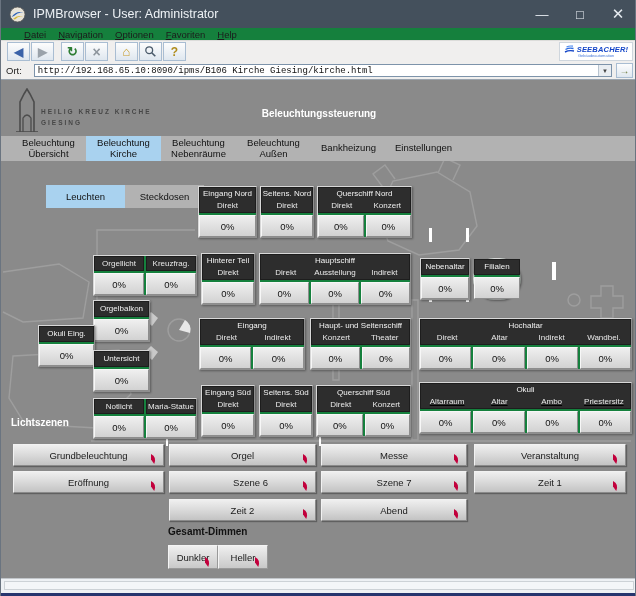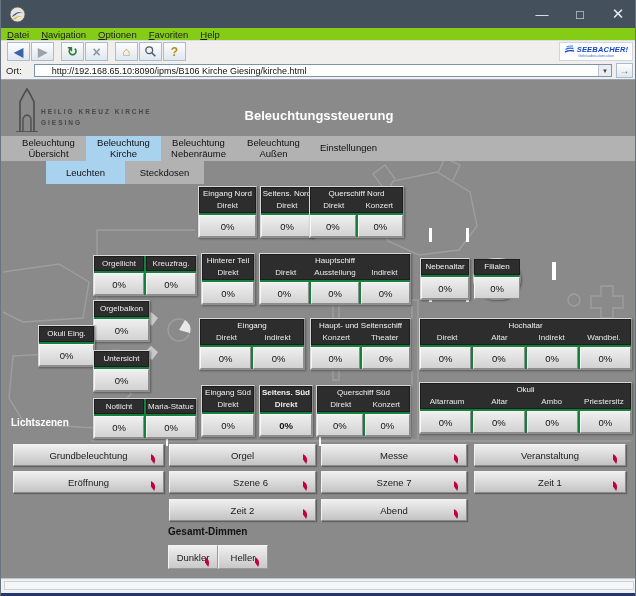--- a/index.html
+++ b/index.html
@@ -5,55 +5,55 @@
   html,body{margin:0;padding:0;background:#555;}
   *{box-sizing:border-box;font-family:"Liberation Sans",sans-serif;}
   #window{position:relative;width:636px;height:596px;background:#8a8a8a;overflow:hidden;
     border-left:1px solid #6a7480;border-right:1px solid #6a7480;}
   
   #titlebar{position:absolute;left:0;top:0;width:636px;height:28px;background:#44505c;display:flex;align-items:center;color:#eef2f6;font-size:12.5px;}
   #titlebar .app-icon{width:17px;height:17px;margin:0 7px 0 8px;}
   #win-controls{margin-left:auto;display:flex;align-items:center;height:100%;}
   .win-btn{width:38px;height:100%;display:flex;align-items:center;justify-content:center;color:#e8edf2;font-size:13px;cursor:default;}
   
-  #menubar{position:absolute;left:0;top:28px;width:636px;height:13px;background:#84cc16;display:flex;align-items:center;border-bottom:1px solid #dcdcda;}
+  #menubar{position:absolute;left:0;top:28px;width:636px;height:13px;background:#15803d;display:flex;align-items:center;border-bottom:1px solid #dcdcda;padding-left:17px;}
   .menu-item{font-size:9.5px;color:#1c1c1c;padding:0 6px;}
   .menu-item::first-letter{text-decoration:underline;}
   
   #toolbar{position:absolute;left:0;top:41px;width:636px;height:21px;background:#f0efee;display:flex;align-items:center;}
   .tb-group{display:flex;margin-left:6px;}
   .tb-btn{width:23px;height:19px;margin-right:1px;border:1px solid #a9bdd2;background:linear-gradient(180deg,#fdfdfd,#dfe7ef);display:flex;align-items:center;justify-content:center;font-size:12px;line-height:1;}
   .tb-btn.back{color:#3a62a8;font-weight:bold;}
   .tb-btn.fwd{color:#9aa2aa;font-weight:bold;}
   .tb-btn.refresh{color:#2d7d33;font-weight:bold;font-size:13px;}
   .tb-btn.stop{color:#8e969e;font-weight:bold;font-size:14px;}
   .tb-btn.home{color:#c79b27;font-size:13px;font-weight:bold;}
   .tb-btn.help{color:#b08d1e;font-weight:bold;font-size:12px;}
   #brand{margin-left:auto;margin-right:4px;width:74px;height:19px;background:#fff;border:1px solid #cfd6dd;display:flex;flex-direction:column;align-items:center;justify-content:center;}
   #brand .brand-row{display:flex;align-items:center;gap:2px;}
   #brand .brand-name{color:#1446c8;font-size:7.5px;font-weight:bold;font-style:italic;letter-spacing:.2px;}
   #brand .brand-tag{color:#4a7bd8;font-size:4px;margin-top:-1px;}
   
   #addressbar{position:absolute;left:0;top:62px;width:636px;height:18px;background:#f0efee;display:flex;align-items:center;border-bottom:1px solid #9aa4ae;}
   #addr-label{font-size:9.5px;margin:0 12px 0 5px;color:#1c1c1c;}
   #addr-combo{flex:1;height:13px;background:#fff;border:1px solid #7d93aa;display:flex;align-items:center;}
-  #addr-input{flex:1;border:0;outline:0;font-size:9px;padding:0 17px;color:#111;background:transparent;height:11px;}
+  #addr-input{flex:1;border:0;outline:0;font-size:9px;padding:0 3px;color:#111;background:transparent;height:11px;font-family:Liberation Mono, monospace;}
   #addr-drop{width:13px;height:100%;border-left:1px solid #b9c4cf;font-size:6px;color:#444;display:flex;align-items:center;justify-content:center;background:#e9edf1;}
   #addr-go{width:17px;height:15px;margin:0 4px;border:1px solid #a9bdd2;background:linear-gradient(180deg,#fdfdfd,#dfe7ef);font-size:10px;color:#6a7a3a;display:flex;align-items:center;justify-content:center;}
   
   #content{position:absolute;left:0;top:80px;width:636px;height:498px;background:#8a8a8a;}
   #church-logo{position:absolute;left:13px;top:8px;}
   #org-name{position:absolute;left:40px;top:26px;color:#474747;font-size:6.5px;font-weight:bold;letter-spacing:2px;line-height:1.7;}
-  #page-title{position:absolute;left:0;top:28px;width:636px;text-align:center;color:#fff;font-weight:bold;font-size:13px;}
+  #page-title{position:absolute;left:0;top:28px;width:636px;text-align:center;color:#fff;font-weight:bold;font-size:10px;}
   
   #tabbar{position:absolute;left:0;top:56px;width:636px;height:25px;background:#b2b2b2;display:flex;padding-left:10px;}
   .tab{width:75px;height:100%;display:flex;align-items:center;justify-content:center;text-align:center;font-size:9.5px;color:#111;white-space:pre-line;line-height:1.15;}
   .tab.active{background:#a9d2ef;}
   #subtabbar{position:absolute;left:45px;top:81px;height:23px;display:flex;}
-  .subtab{width:79px;height:100%;display:flex;align-items:center;justify-content:center;font-size:9.5px;color:#111;background:#b2b2b2;}
+  .subtab{width:79px;height:100%;display:flex;align-items:center;justify-content:center;font-size:9.5px;color:#111;background:#b2b2b2;margin-top:24px;}
   .subtab.active{background:#a9d2ef;}
   
   #plan{position:absolute;left:0;top:0;width:636px;height:498px;pointer-events:none;}
   
   .panel{position:absolute;background:#15803d;border:1px solid #8f8f8f;border-top-color:#d8d8d8;border-left-color:#d8d8d8;padding:0;box-shadow:1px 1px 2px rgba(0,0,0,.35);}
   .p-hdr{background:#2d2d2d;border:1px solid #1d1d1d;}
   .p-title{color:#f2f2f2;font-size:8px;text-align:center;line-height:12px;height:12px;white-space:nowrap;overflow:hidden;}
   .p-title.solo{line-height:14px;height:14px;}
   .p-labels{display:grid;}
   .p-labels .ch-label{color:#e9e9e9;font-size:8px;text-align:center;line-height:12px;height:12px;white-space:nowrap;overflow:hidden;}
@@ -77,20 +77,21 @@
 <body>
 
 <div id="window">
 
   <div id="titlebar">
     <svg class="app-icon" viewBox="0 0 17 17">
       <circle cx="8.5" cy="8.5" r="7.5" fill="#e8e4d8" stroke="#555" stroke-width="0.8"></circle>
       <path d="M2.5 11 Q8 4 14.5 7 Q10 5 5 10 Z" fill="#2d62b8"></path>
       <path d="M4 13 Q9 8 14 11 Q10 9 6 13.5 Z" fill="#d8b93a"></path>
     </svg>
+    <span>IPMBrowser - User: Administrator</span>
     <div id="win-controls">
       <div class="win-btn">—</div>
       <div class="win-btn">□</div>
       <div class="win-btn" style="font-size:15px;">✕</div>
     </div>
   </div>
 
   <div id="menubar">
     <span class="menu-item">Datei</span>
     <span class="menu-item">Navigation</span>
@@ -185,20 +186,21 @@
 
     <div id="tabbar">
         <div class="tab">Beleuchtung
 Übersicht</div>
         <div class="tab active">Beleuchtung
 Kirche</div>
         <div class="tab">Beleuchtung
 Nebenräume</div>
         <div class="tab">Beleuchtung
 Außen</div>
+        <div class="tab">Bankheizung</div>
         <div class="tab">Einstellungen</div>
       </div>
     <div id="subtabbar">
         <div class="subtab active">Leuchten</div>
         <div class="subtab">Steckdosen</div>
       </div>
 
     <div id="panels-layer">
         <div class="panel" style="left: 197px; top: 106px; width: 59px;">
           <div class="p-hdr">
@@ -215,21 +217,21 @@
           <div class="p-hdr">
             <div class="p-title">Seitens. Nord</div>
             <div class="p-labels" style="grid-template-columns: repeat(1, 1fr);">
               <div class="ch-label">Direkt</div>
             </div>
           </div>
           <div class="p-btns" style="grid-template-columns: repeat(1, 1fr);">
             <div class="p-val">0%</div>
           </div>
         </div>
-        <div class="panel" style="left: 308px; top: 106px; width: 95px;">
+        <div class="panel" style="left: 316px; top: 106px; width: 95px;">
           <div class="p-hdr">
             <div class="p-title">Querschiff Nord</div>
             <div class="p-labels" style="grid-template-columns: repeat(2, 1fr);">
               <div class="ch-label">Direkt</div>
               <div class="ch-label">Konzert</div>
             </div>
           </div>
           <div class="p-btns" style="grid-template-columns: repeat(2, 1fr);">
             <div class="p-val">0%</div>
             <div class="p-val">0%</div>
@@ -368,21 +370,21 @@
           <div class="p-hdr">
             <div class="p-title">Eingang Süd</div>
             <div class="p-labels" style="grid-template-columns: repeat(1, 1fr);">
               <div class="ch-label">Direkt</div>
             </div>
           </div>
           <div class="p-btns" style="grid-template-columns: repeat(1, 1fr);">
             <div class="p-val">0%</div>
           </div>
         </div>
-        <div class="panel" style="left: 258px; top: 305px; width: 54px; font-weight: bold;">
+        <div class="panel" style="left: 258px; top: 305px; width: 54px;">
           <div class="p-hdr">
             <div class="p-title">Seitens. Süd</div>
             <div class="p-labels" style="grid-template-columns: repeat(1, 1fr);">
               <div class="ch-label">Direkt</div>
             </div>
           </div>
           <div class="p-btns" style="grid-template-columns: repeat(1, 1fr);">
             <div class="p-val">0%</div>
           </div>
         </div>
@@ -395,21 +397,21 @@
             </div>
           </div>
           <div class="p-btns" style="grid-template-columns: repeat(2, 1fr);">
             <div class="p-val">0%</div>
             <div class="p-val">0%</div>
           </div>
         </div>
         <div class="panel" style="left: 418px; top: 302px; width: 213px;">
           <div class="p-hdr">
             <div class="p-title">Okuli</div>
-            <div class="p-labels" style="grid-template-columns: repeat(4, 1fr);">
+            <div class="p-labels" style="grid-template-columns: repeat(4, 1fr); text-decoration: underline;">
               <div class="ch-label">Altarraum</div>
               <div class="ch-label">Altar</div>
               <div class="ch-label">Ambo</div>
               <div class="ch-label">Priestersitz</div>
             </div>
           </div>
           <div class="p-btns" style="grid-template-columns: repeat(4, 1fr);">
             <div class="p-val">0%</div>
             <div class="p-val">0%</div>
             <div class="p-val">0%</div>

